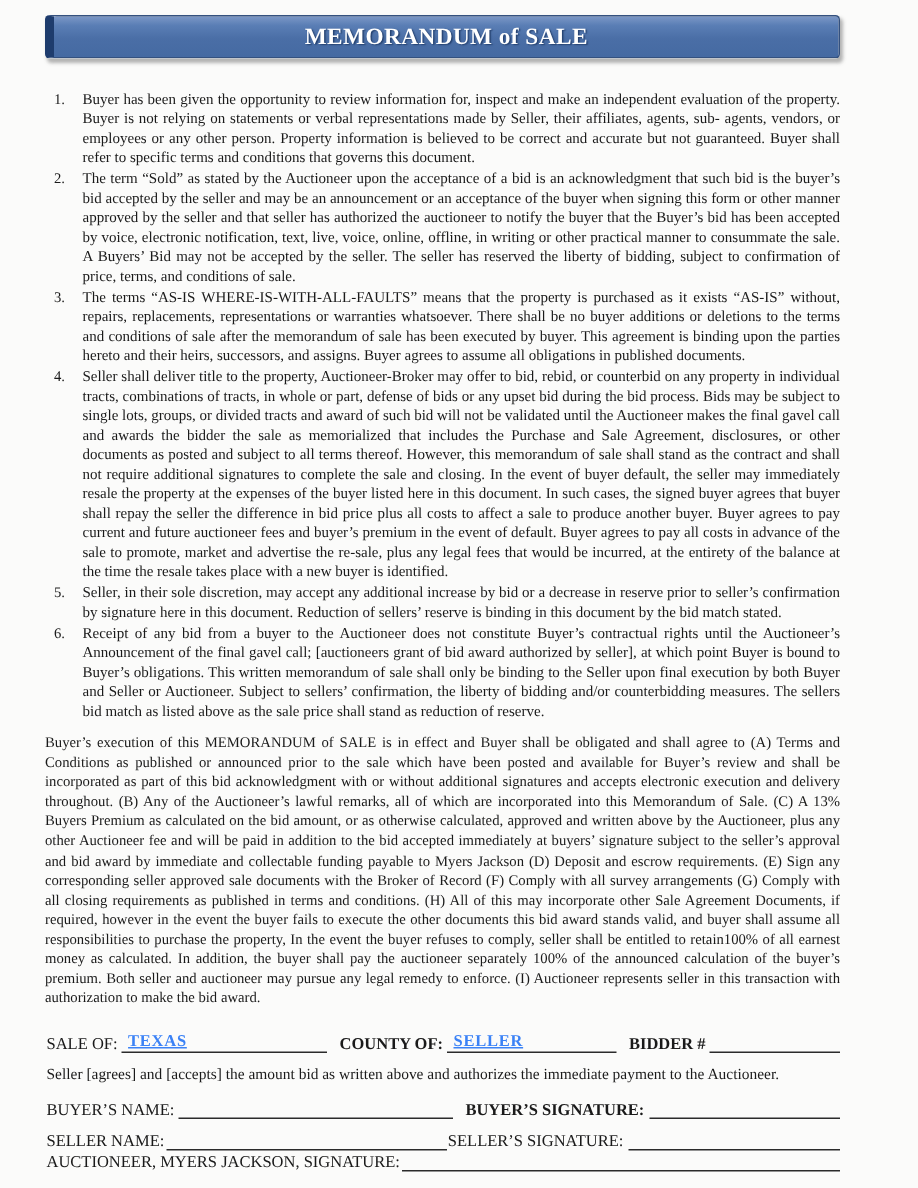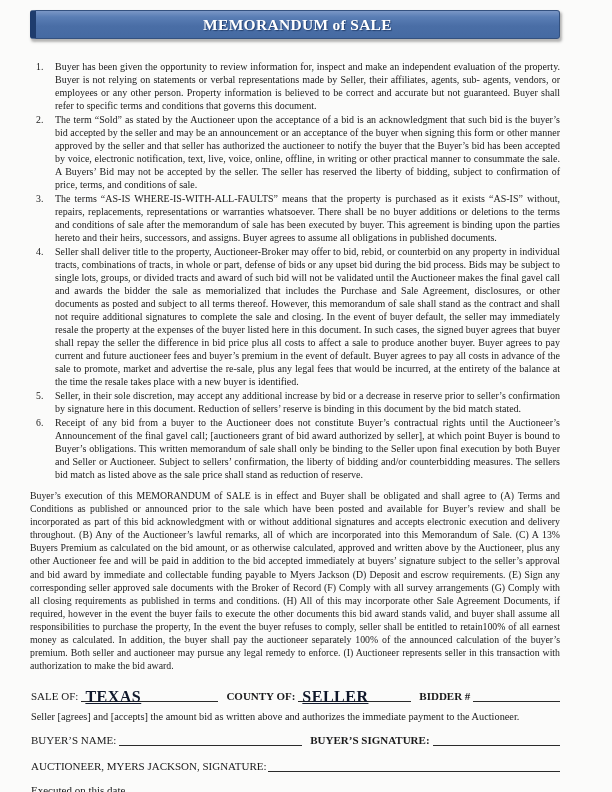--- a/index.html
+++ b/index.html
@@ -51,33 +51,33 @@
   .frow.small{font-size:10.3px;}
   .flabel{white-space:nowrap;font-weight:400;}
   .blank{
     display:inline-block;
     border-bottom:1.2px solid #2b2b2b;
     height:13px;
     margin-left:3px;
   }
   .blank.grow{flex:1;}
   .redval{
-    color:#0f172a;
+    color:#3b82f6;
     font-weight:bold;
     text-decoration:underline;
-    font-size:16px;
+    font-size:11px;
     padding-left:4px;
     letter-spacing:.5px;
   }
   .gap-lab{margin-left:8px;font-weight:bold;}
   .row-state{margin-top:16px;}
   .row-buyer{margin-top:10px;}
   .row-sellertext{margin-top:9px;}
   .row-seller{margin-top:7px;}
-  .row-auctioneer{margin-top:12px;}
+  .row-auctioneer{}
   .row-executed{margin-top:10px;gap:44px;}
 </style>
 </head>
 <body>
 
 <div class="page">
 
   <div class="header-bar">
     <h1>MEMORANDUM of SALE</h1>
   </div>
@@ -126,20 +126,26 @@
       <span>Seller [agrees] and [accepts] the amount bid as written above and authorizes the immediate payment to the Auctioneer.</span>
     </div>
 
     <div class="frow row-buyer">
       <span class="flabel">BUYER’S NAME:</span>
       <span class="blank" style="width:183px;"></span>
       <span class="flabel gap-lab">BUYER’S SIGNATURE:</span>
       <span class="blank grow"></span>
     </div>
 
+    <div class="frow row-seller">
+      <span class="flabel">SELLER NAME:</span>
+      <span class="blank" style="width:187px;margin-left:1px;"></span>
+      <span class="flabel" style="margin-left:1px;">SELLER’S SIGNATURE:</span>
+      <span class="blank grow"></span>
+    </div>
 
     <div class="frow row-auctioneer">
       <span class="flabel">AUCTIONEER, MYERS JACKSON, SIGNATURE:</span>
       <span class="blank grow" style="margin-left:1px;"></span>
     </div>
 
     <div class="frow row-executed">
       <span class="flabel">Executed on this date</span>
       <span class="blank" style="width:158px;"></span>
     </div>

